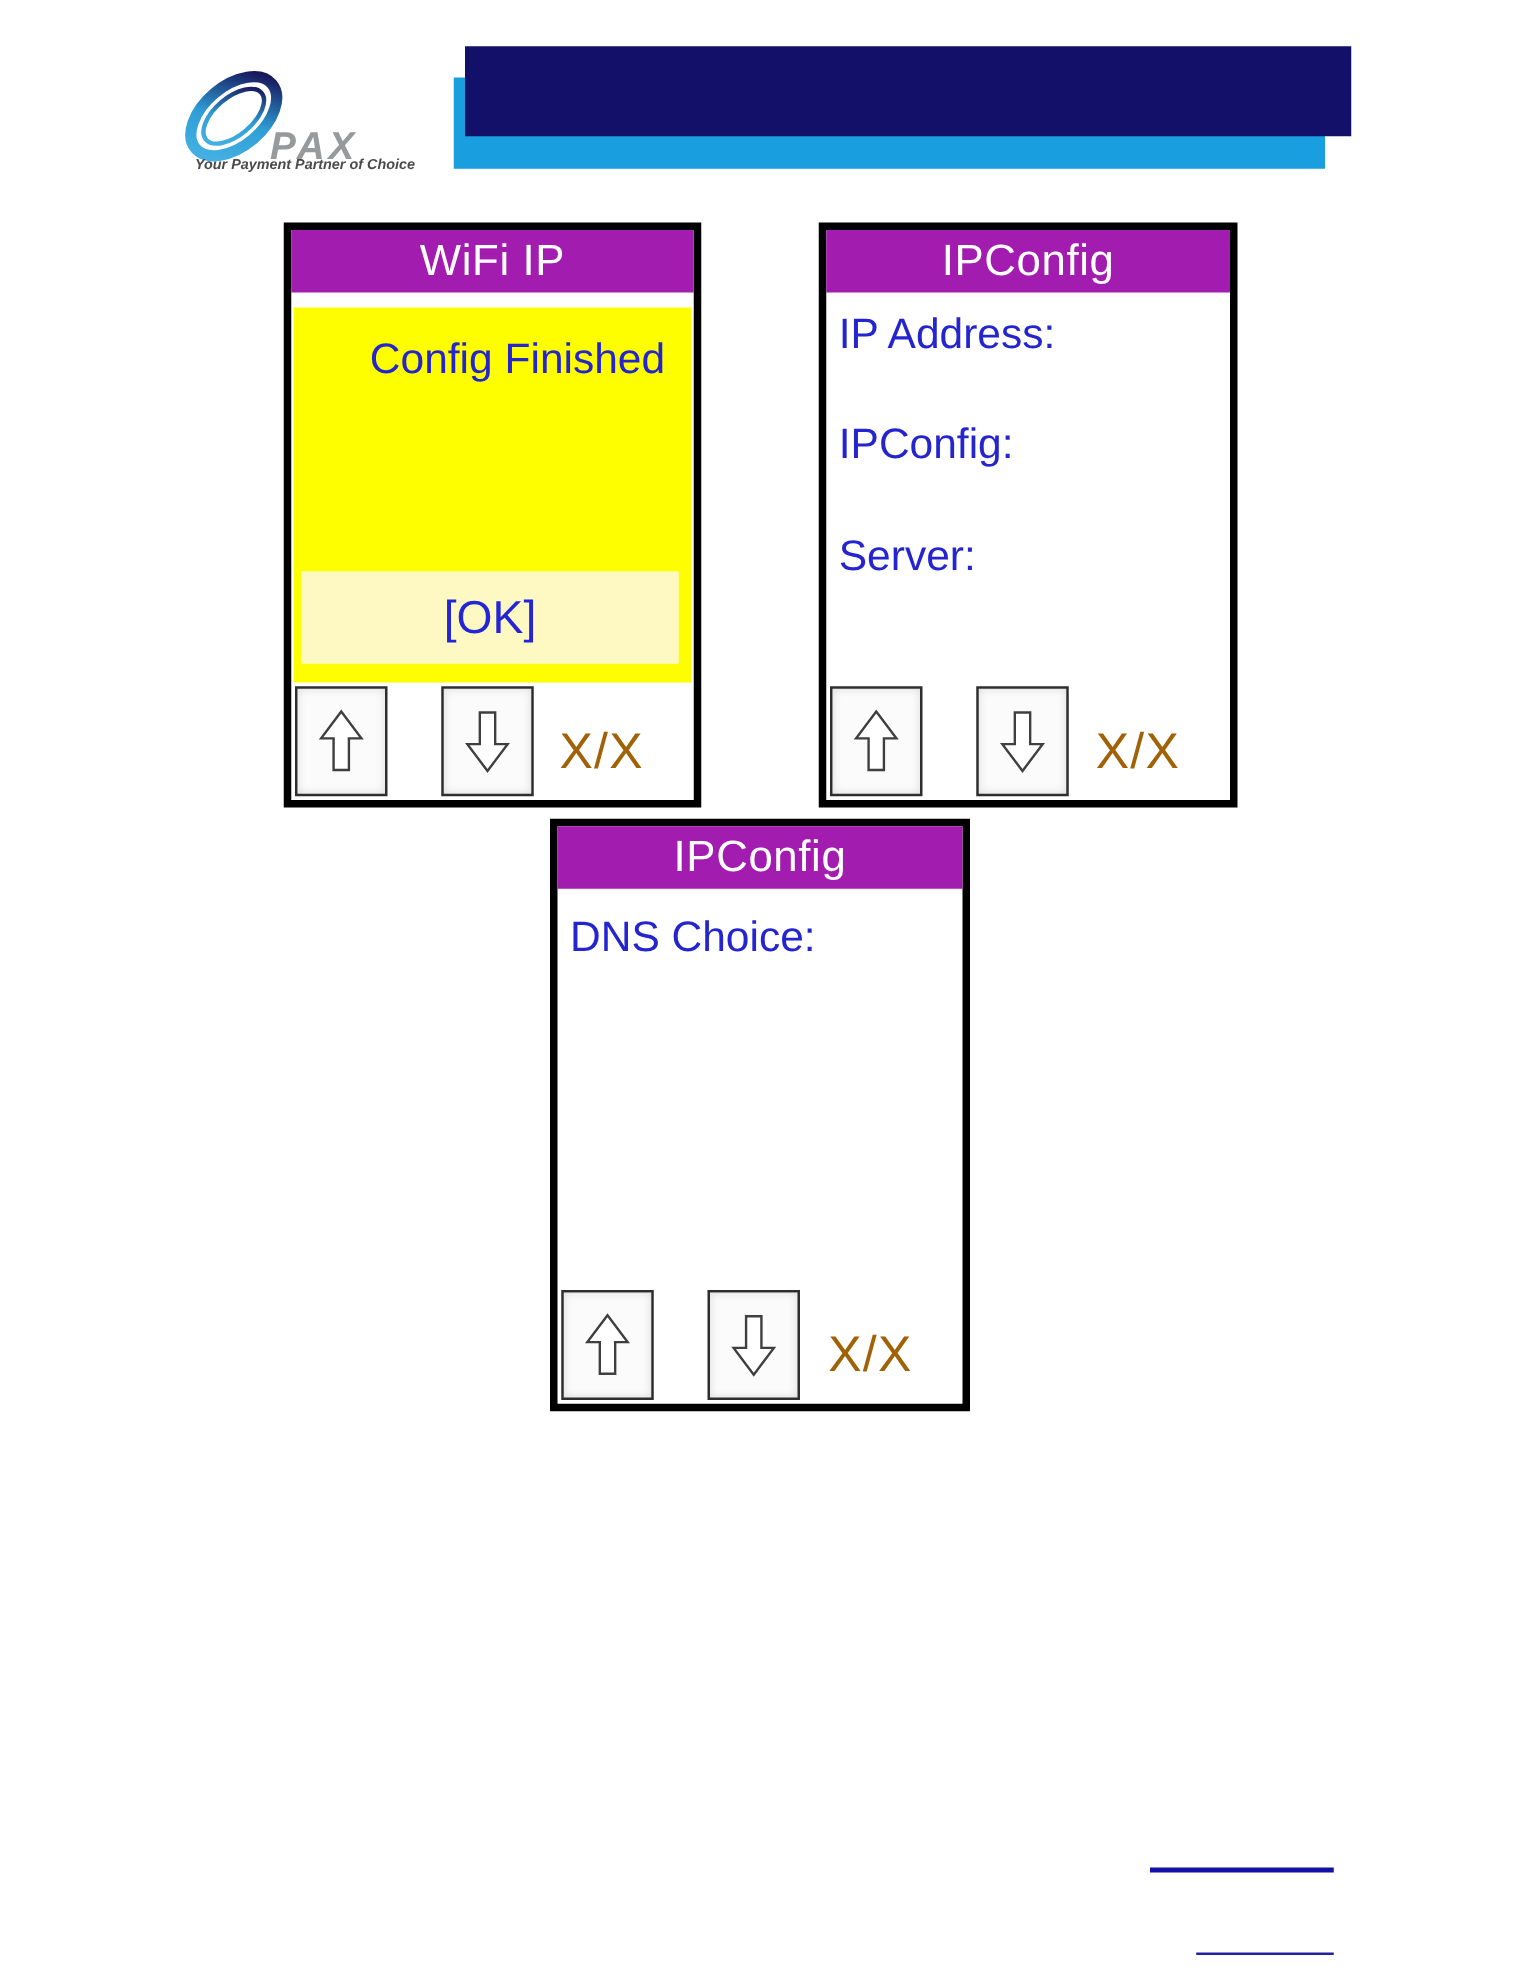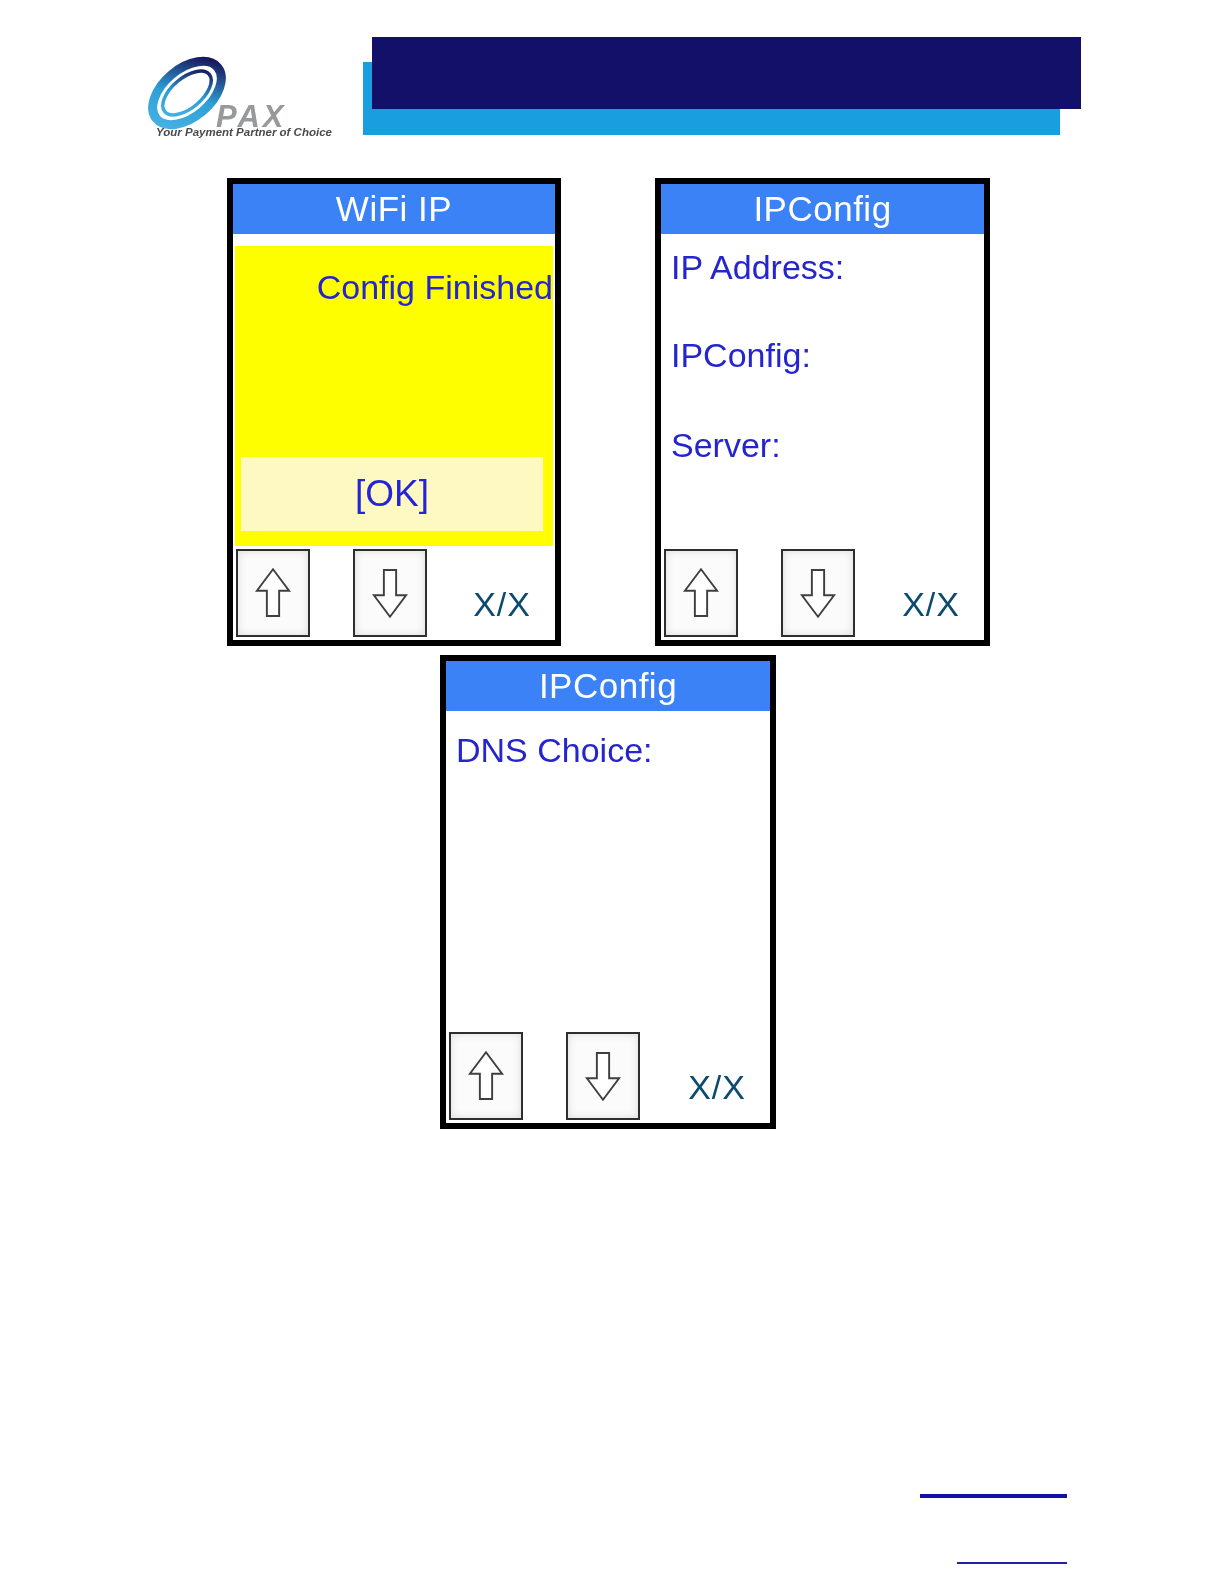--- a/index.html
+++ b/index.html
@@ -13,49 +13,49 @@
   
   .logo{position:absolute;left:140px;top:50px;width:170px;height:95px;}
   .logo svg{display:block;}
   .tagline{
     position:absolute;left:16px;top:76px;width:168px;
     font-size:11.5px;font-weight:bold;font-style:italic;color:#4b4b4d;white-space:nowrap;
   }
   
   .term{position:absolute;background:#ffffff;border:6px solid #000;box-sizing:border-box;}
   .term-title{
-    height:50px;background:#3b82f6;color:#ffffff;font-size:35px;
+    height:50px;background:#a21caf;color:#ffffff;font-size:35px;
     display:flex;align-items:center;justify-content:center;letter-spacing:.5px;
   }
   .term-body{position:absolute;left:0;right:0;top:56px;bottom:0;}
   .field{position:absolute;left:10px;font-size:34px;color:#2525cf;white-space:nowrap;}
   
   .yellow-panel{
     position:absolute;left:2px;right:2px;top:6px;height:300px;background:#fefe00;
   }
   .msg{
-    padding-top:22px;text-align:right;font-size:34px;color:#2525cf;padding-left:40px;
+    padding-top:22px;text-align:center;font-size:34px;color:#2525cf;padding-left:40px;
   }
   .ok-btn{
     position:absolute;left:6px;right:10px;top:211px;height:74px;background:#fef9c3;
     display:flex;align-items:center;justify-content:center;
     font-size:37px;color:#2525d8;border:none;cursor:pointer;
     font-family:"Liberation Sans",sans-serif;
   }
   
   .arrow-btn{
     position:absolute;bottom:3px;width:74px;height:88px;background:#fbfbfb;
     border:2px solid #2e2e2e;box-sizing:border-box;
     display:flex;align-items:center;justify-content:center;
     box-shadow:inset 0 0 8px rgba(0,0,0,.13);cursor:pointer;padding:0;
   }
   .arrow-up{left:3px;}
   .arrow-down{left:120px;}
   .pager{
-    position:absolute;right:24px;bottom:16px;font-size:34px;color:#0c4a6e;letter-spacing:1px;
+    position:absolute;right:40px;bottom:16px;font-size:40px;color:#a16207;letter-spacing:1px;
   }
   
   .rule1{position:absolute;left:920px;top:1494px;width:147px;height:4px;background:#1111a6;}
   .rule2{position:absolute;left:957px;top:1562px;width:110px;height:2px;background:#22229e;}
 </style>
 </head>
 <body>
 
 <div id="page">
 

